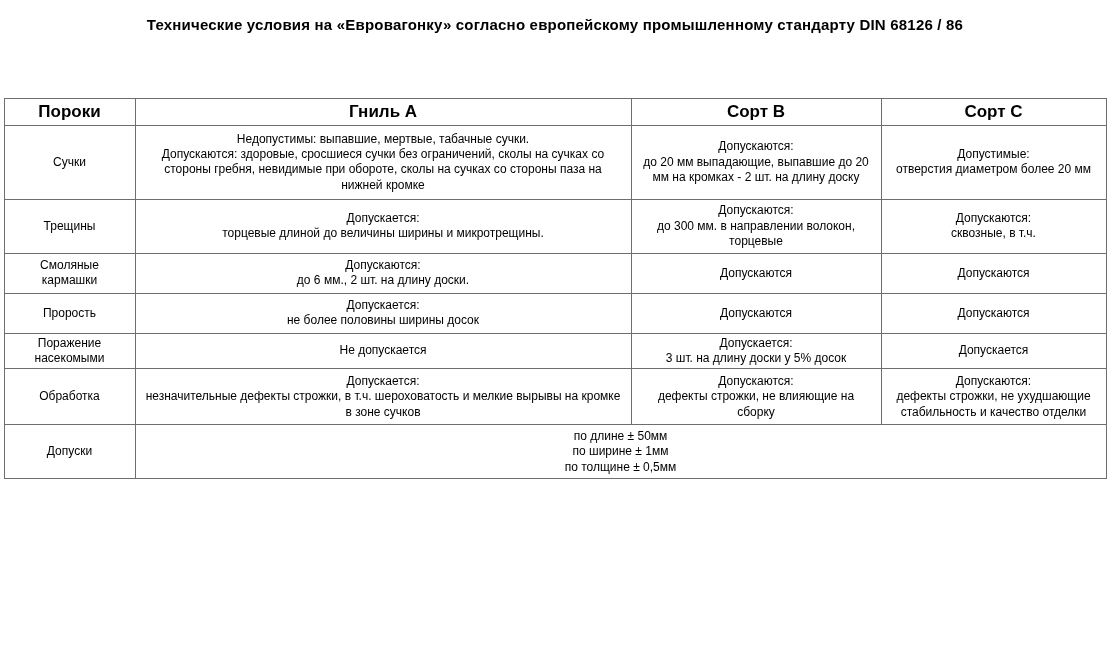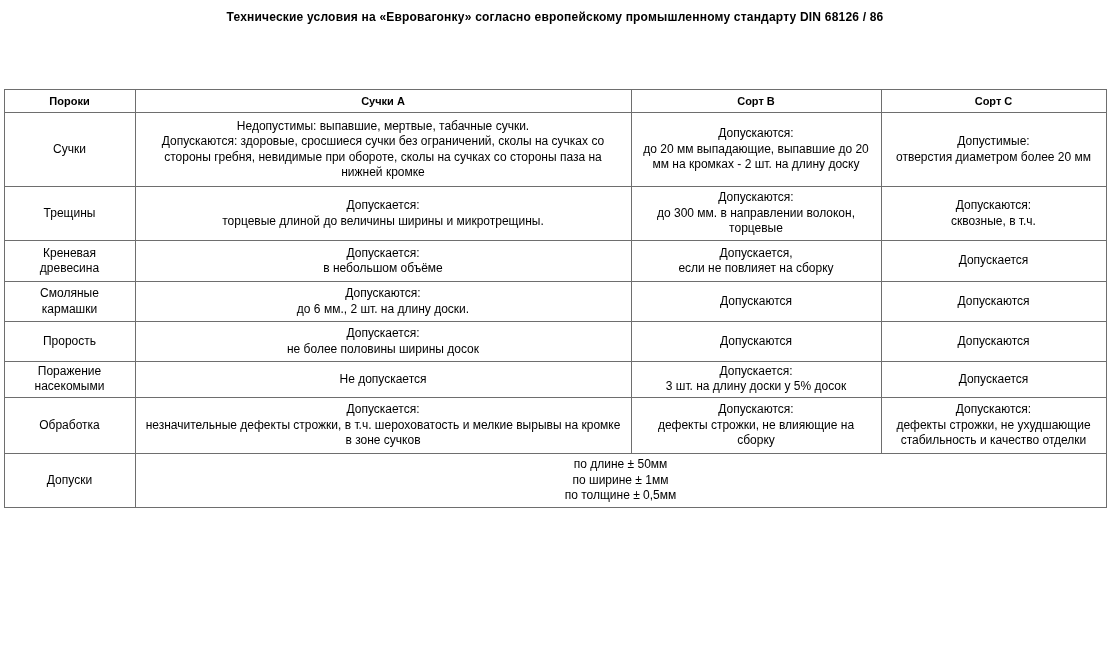--- a/index.html
+++ b/index.html
@@ -8,23 +8,23 @@
     background: #ffffff;
     font-family: "Liberation Sans", "DejaVu Sans", sans-serif;
     color: #000000;
   }
   .page {
     width: 1110px;
     height: 669px;
     overflow: hidden;
   }
   .title {
-    margin: 10px 10px 0 10px;
+    margin: 16px 10px 0 10px;
     text-align: center;
-    font-size: 12px;
+    font-size: 15px;
     font-weight: bold;
     letter-spacing: 0.2px;
   }
   table.spec {
     border-collapse: collapse;
     table-layout: fixed;
     width: 1102px;
     margin: 65px auto 0 auto;
   }
   table.spec th,
@@ -32,21 +32,21 @@
     border: 1px solid #6e6e6e;
     text-align: center;
     vertical-align: middle;
     font-size: 12px;
     line-height: 1.28;
     padding: 2px 8px;
     overflow: hidden;
   }
   table.spec th {
     font-weight: bold;
-    font-size: 11px;
+    font-size: 17px;
     white-space: normal;
   }
   table.spec td {
     white-space: pre-line;
   }
   col.c-defect { width: 131px; }
   col.c-a { width: 496px; }
   col.c-b { width: 250px; }
   col.c-c { width: 225px; }
 </style>
@@ -60,21 +60,21 @@
   <table class="spec">
     <colgroup>
       <col class="c-defect">
         <col class="c-a">
         <col class="c-b">
         <col class="c-c">
     </colgroup>
     <thead>
       <tr style="height:23px">
         <th>Пороки</th>
-        <th>Сучки A</th>
+        <th>Гниль A</th>
         <th>Сорт B</th>
         <th>Сорт C</th>
       </tr>
     </thead>
     <tbody>
       <tr style="height:74px">
         <td>Сучки</td>
         <td>Недопустимы: выпавшие, мертвые, табачные сучки.
 Допускаются: здоровые, сросшиеся сучки без ограничений, сколы на сучках со стороны гребня, невидимые при обороте, сколы на сучках со стороны паза на нижней кромке</td>
         <td>Допускаются:
@@ -83,28 +83,20 @@
 отверстия диаметром более 20 мм</td>
       </tr>
       <tr style="height:54px">
         <td>Трещины</td>
         <td>Допускается:
 торцевые длиной до величины ширины и микротрещины.</td>
         <td>Допускаются:
 до 300 мм. в направлении волокон, торцевые</td>
         <td>Допускаются:
 сквозные, в т.ч.</td>
-      </tr>
-      <tr style="height:41px">
-        <td>Креневая древесина</td>
-        <td>Допускается:
-в небольшом объёме</td>
-        <td>Допускается,
-если не повлияет на сборку</td>
-        <td>Допускается</td>
       </tr>
       <tr style="height:40px">
         <td>Смоляные кармашки</td>
         <td>Допускаются:
 до 6 мм., 2 шт. на длину доски.</td>
         <td>Допускаются</td>
         <td>Допускаются</td>
       </tr>
       <tr style="height:40px">
         <td>Прорость</td>

